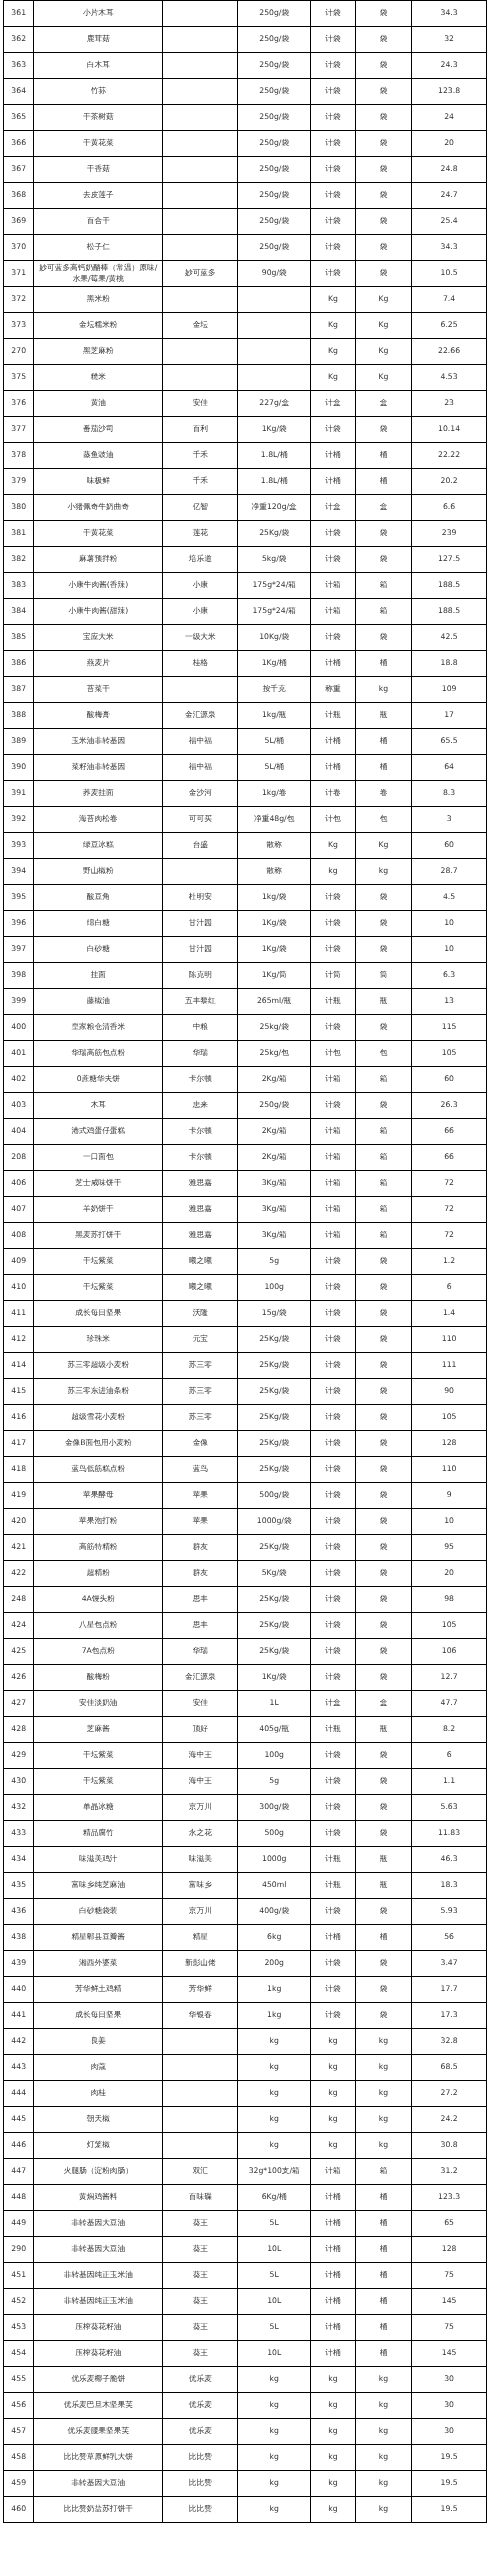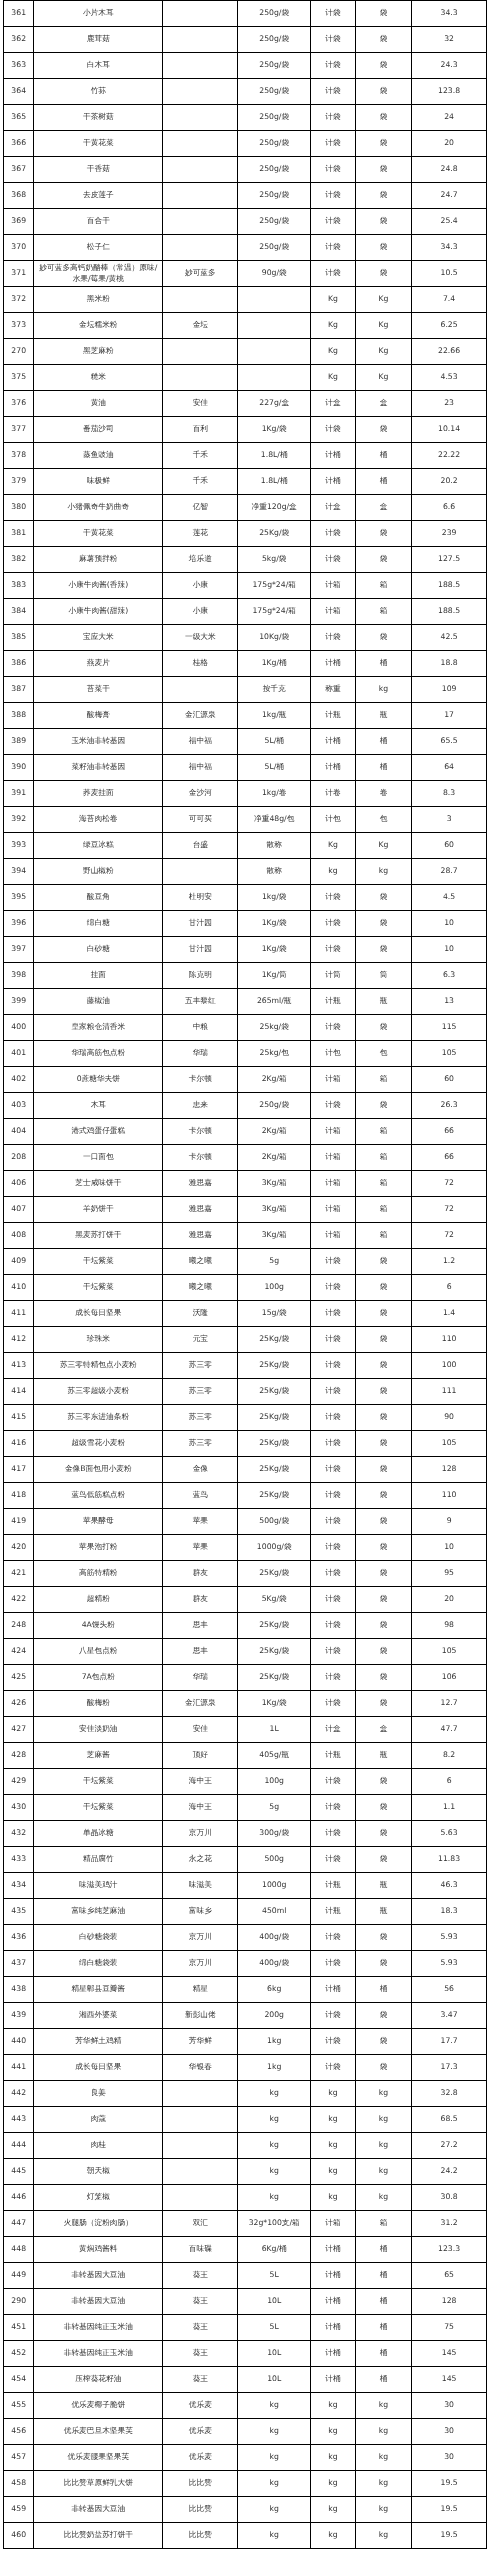--- a/index.html
+++ b/index.html
@@ -567,29 +567,20 @@
   <tr>
     <td class="c-no">412</td>
     <td class="c-name">珍珠米</td>
     <td class="c-brand">元宝</td>
     <td class="c-spec">25Kg/袋</td>
     <td class="c-method">计袋</td>
     <td class="c-unit">袋</td>
     <td class="c-price">110</td>
   </tr>
 
-  <tr>
-    <td class="c-no">413</td>
-    <td class="c-name">苏三零特精包点小麦粉</td>
-    <td class="c-brand">苏三零</td>
-    <td class="c-spec">25Kg/袋</td>
-    <td class="c-method">计袋</td>
-    <td class="c-unit">袋</td>
-    <td class="c-price">100</td>
-  </tr>
 
   <tr>
     <td class="c-no">414</td>
     <td class="c-name">苏三零超级小麦粉</td>
     <td class="c-brand">苏三零</td>
     <td class="c-spec">25Kg/袋</td>
     <td class="c-method">计袋</td>
     <td class="c-unit">袋</td>
     <td class="c-price">111</td>
   </tr>
@@ -798,29 +789,20 @@
   <tr>
     <td class="c-no">436</td>
     <td class="c-name">白砂糖袋装</td>
     <td class="c-brand">京万川</td>
     <td class="c-spec">400g/袋</td>
     <td class="c-method">计袋</td>
     <td class="c-unit">袋</td>
     <td class="c-price">5.93</td>
   </tr>
 
-  <tr>
-    <td class="c-no">437</td>
-    <td class="c-name">绵白糖袋装</td>
-    <td class="c-brand">京万川</td>
-    <td class="c-spec">400g/袋</td>
-    <td class="c-method">计袋</td>
-    <td class="c-unit">袋</td>
-    <td class="c-price">5.93</td>
-  </tr>
 
   <tr>
     <td class="c-no">438</td>
     <td class="c-name">精星郫县豆瓣酱</td>
     <td class="c-brand">精星</td>
     <td class="c-spec">6kg</td>
     <td class="c-method">计桶</td>
     <td class="c-unit">桶</td>
     <td class="c-price">56</td>
   </tr>
@@ -958,20 +940,29 @@
   <tr>
     <td class="c-no">452</td>
     <td class="c-name">非转基因纯正玉米油</td>
     <td class="c-brand">葵王</td>
     <td class="c-spec">10L</td>
     <td class="c-method">计桶</td>
     <td class="c-unit">桶</td>
     <td class="c-price">145</td>
   </tr>
 
+  <tr>
+    <td class="c-no">453</td>
+    <td class="c-name">压榨葵花籽油</td>
+    <td class="c-brand">葵王</td>
+    <td class="c-spec">5L</td>
+    <td class="c-method">计桶</td>
+    <td class="c-unit">桶</td>
+    <td class="c-price">75</td>
+  </tr>
 
   <tr>
     <td class="c-no">454</td>
     <td class="c-name">压榨葵花籽油</td>
     <td class="c-brand">葵王</td>
     <td class="c-spec">10L</td>
     <td class="c-method">计桶</td>
     <td class="c-unit">桶</td>
     <td class="c-price">145</td>
   </tr>

